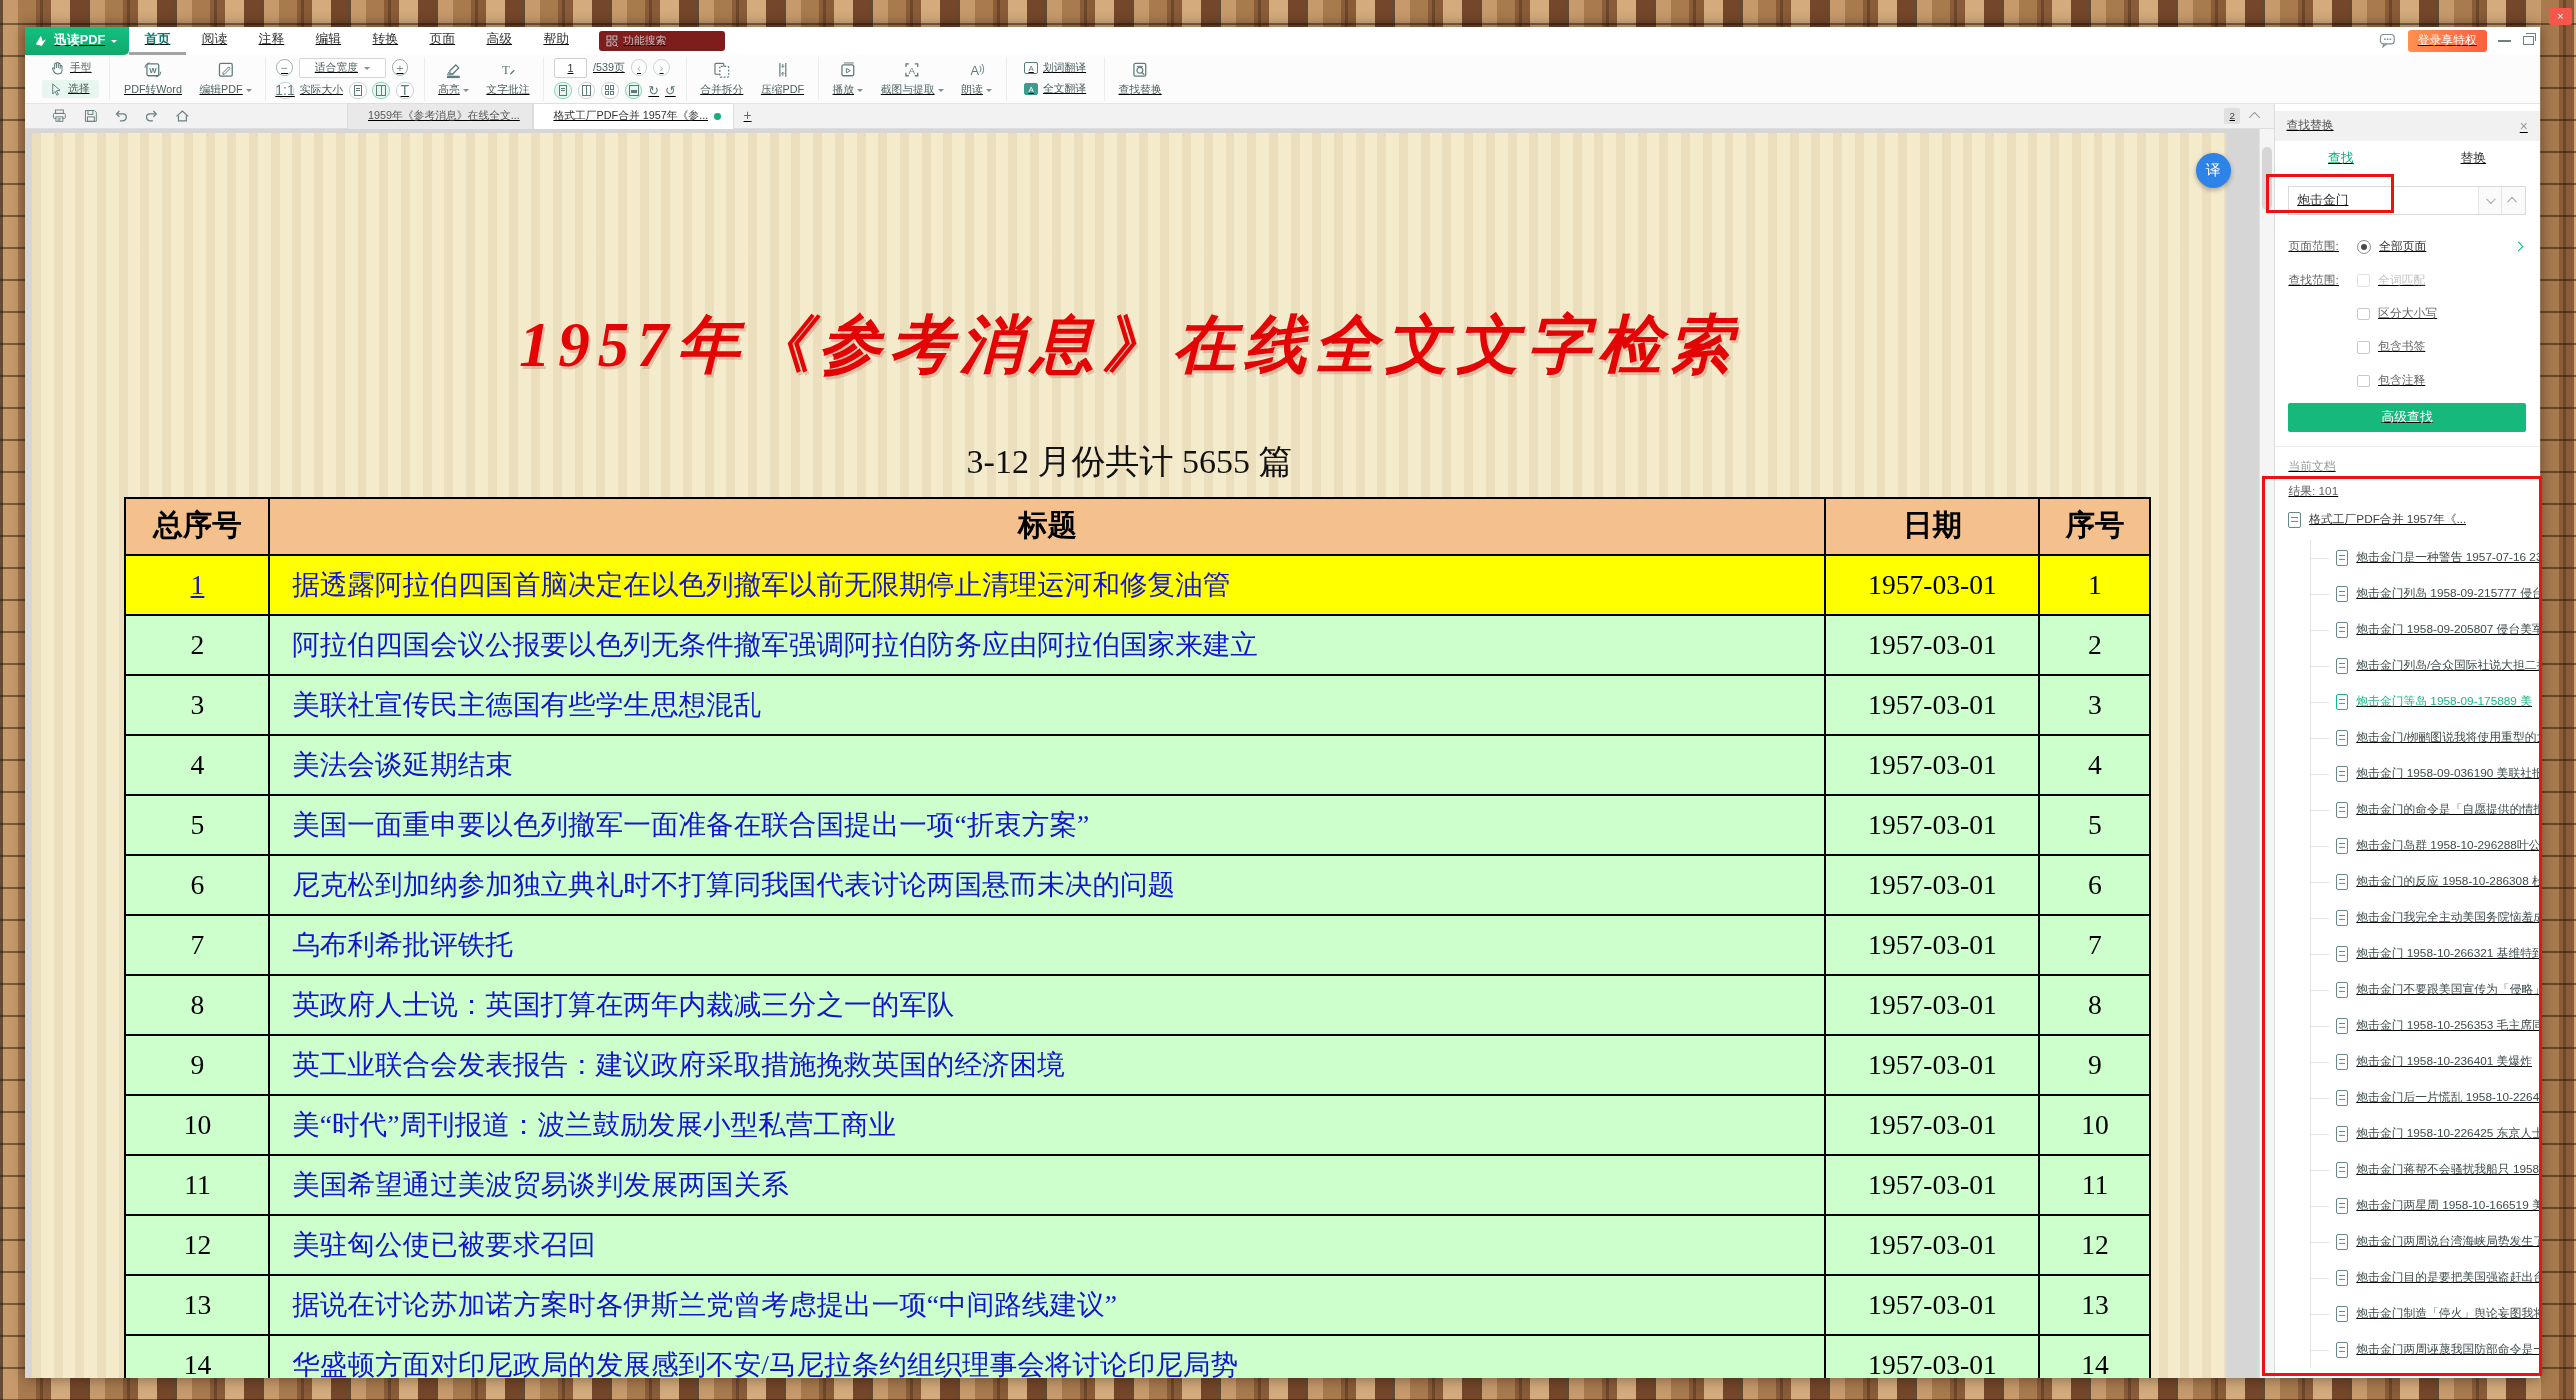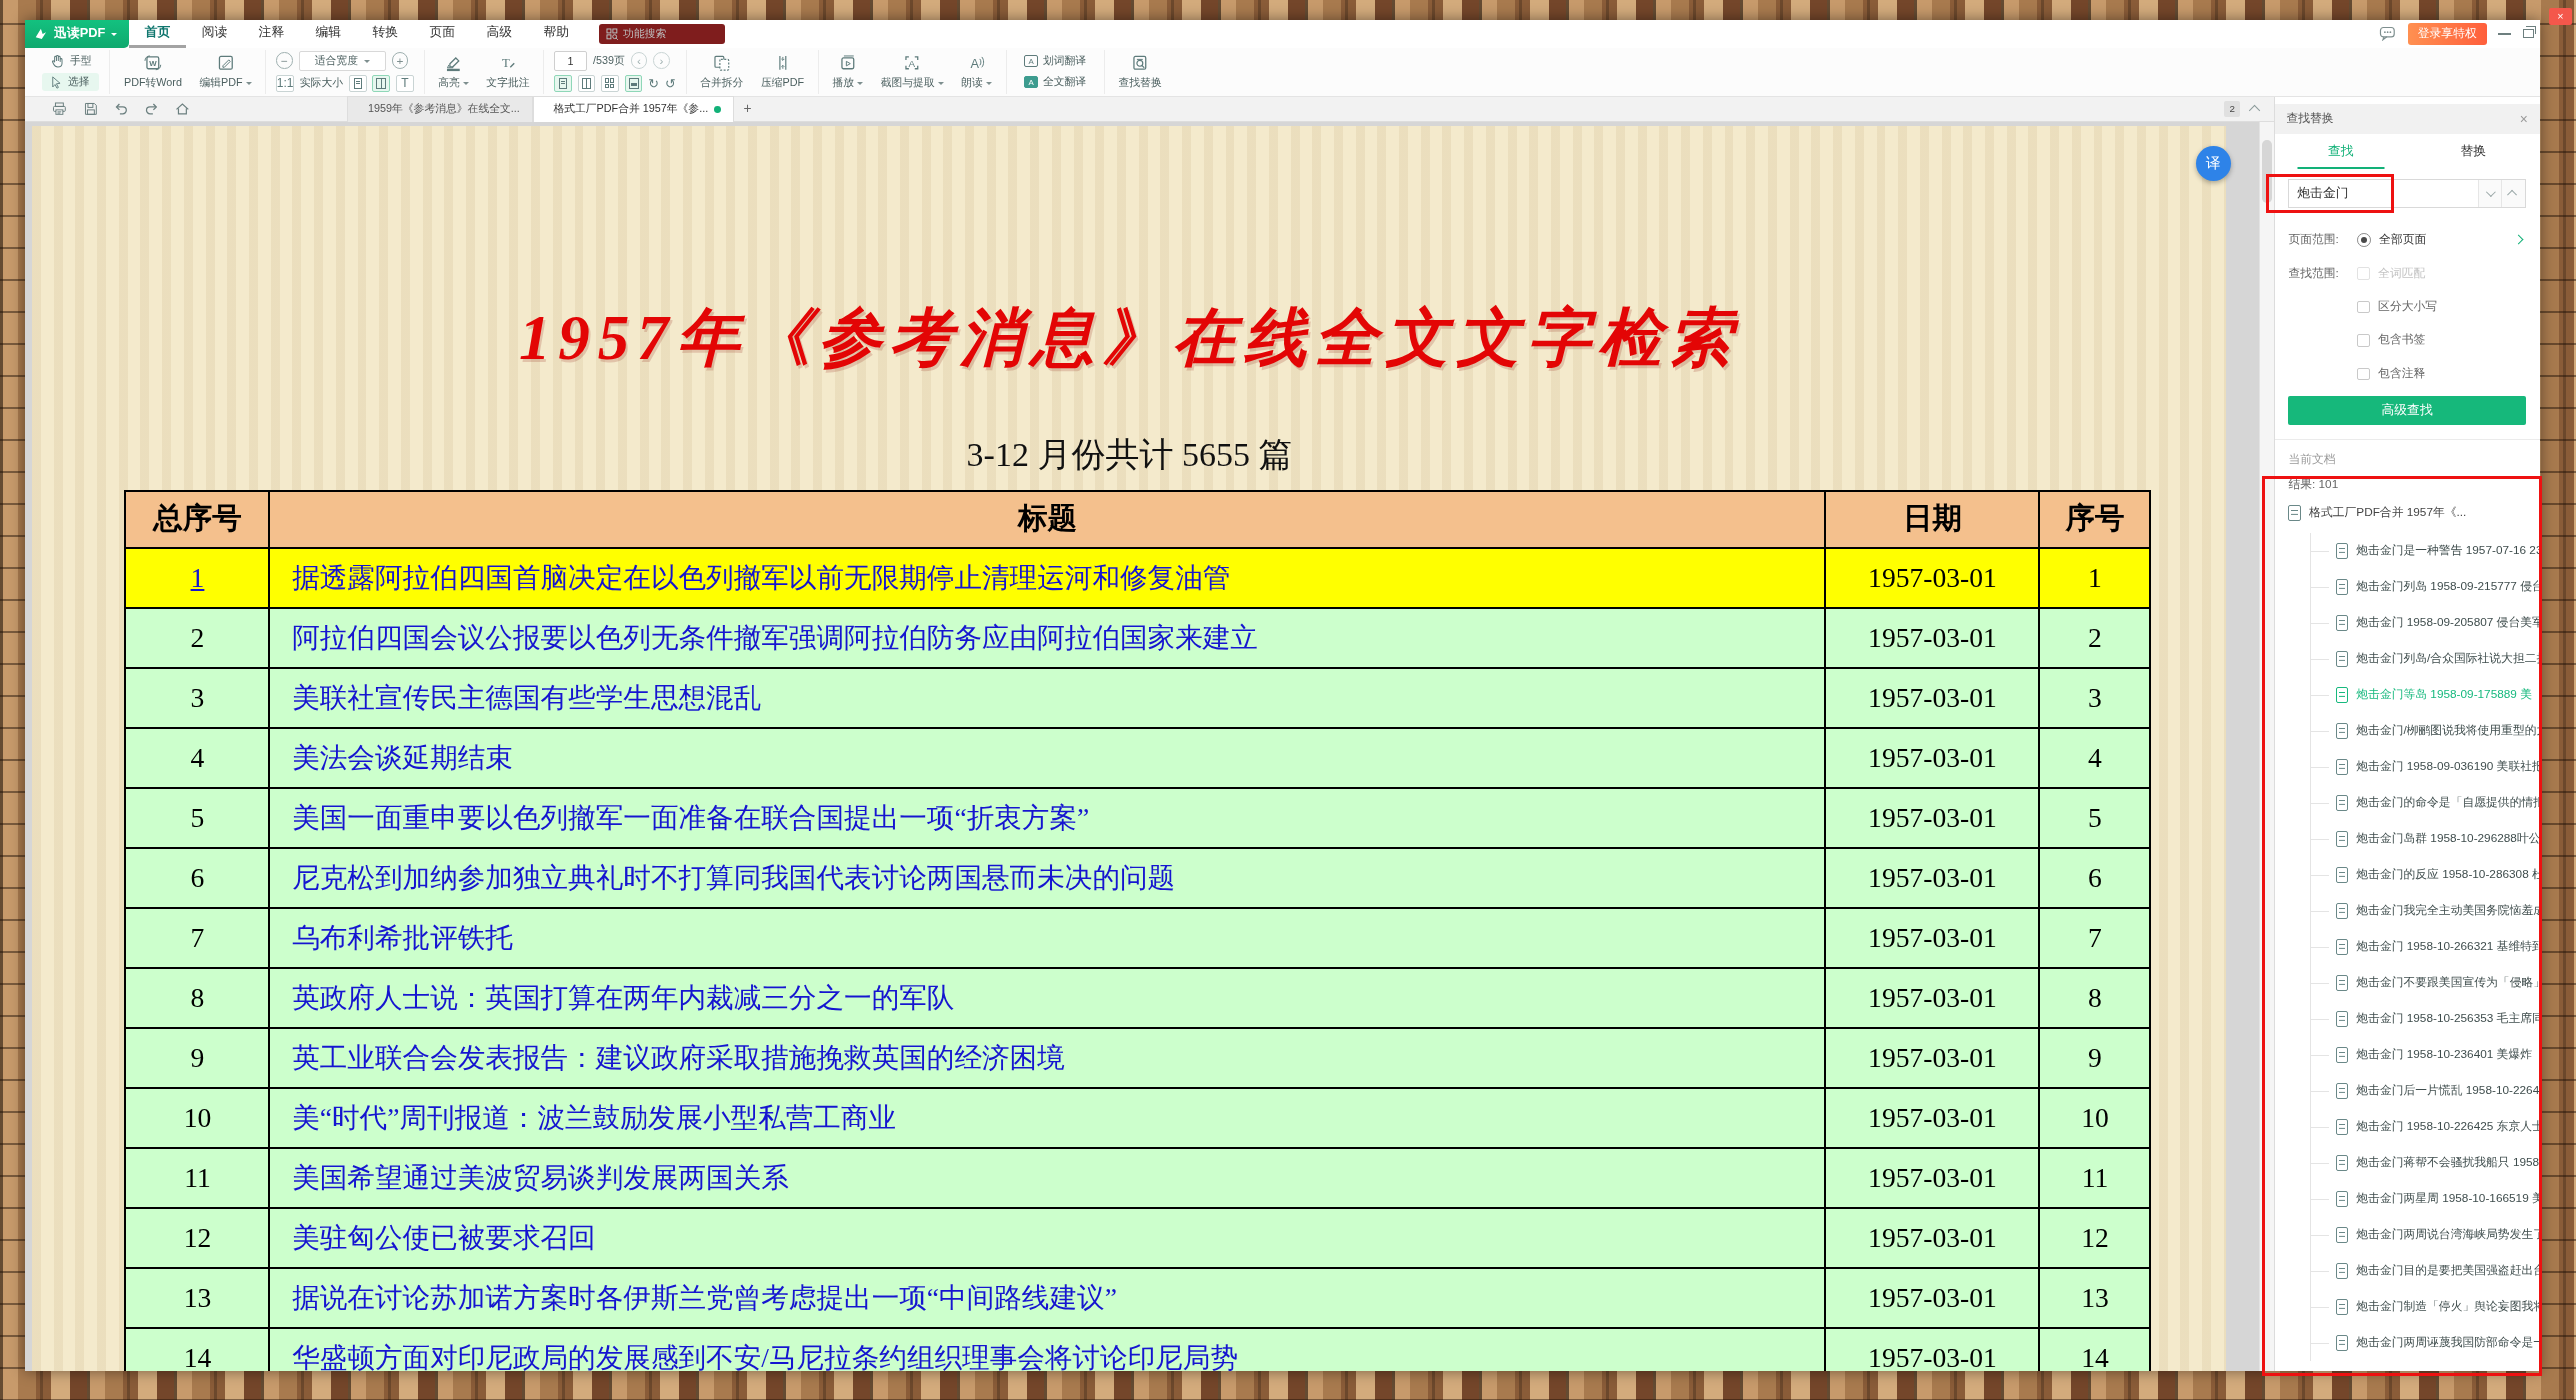--- a/index.html
+++ b/index.html
@@ -7,21 +7,21 @@
   body {
     font-family:"Liberation Sans", sans-serif;
     background-color:#6e4228;
     background-image:
       repeating-linear-gradient(0deg, rgba(25,12,4,.45) 0 2px, transparent 2px 32px),
       repeating-linear-gradient(90deg, rgba(20,10,3,.55) 0 3px, transparent 3px 40px, rgba(0,0,0,.22) 40px 43px, transparent 43px 87px),
       repeating-linear-gradient(90deg, #c79a6b 0 17.7px, #a87a4e 17.7px 36px, #8a5c38 36px 51px, #d3ab7c 51px 70px, #74462a 70px 87px);
     position:relative;
   }
   
-  .window { position:absolute; left:24.6px; top:20px; width:2515px; height:1351px; background:#fff; display:flex; flex-direction:column; box-shadow:0 0 13.8px rgba(0,0,0,.45); }
+  .window { position:absolute; left:24.6px; top:27px; width:2515px; height:1351px; background:#fff; display:flex; flex-direction:column; box-shadow:0 0 13.8px rgba(0,0,0,.45);text-decoration:underline; }
   
   .menubar { height:27.6px; display:flex; align-items:stretch; background:#fff; font-size:12.8px; color:#333; }
   .logo-pill { display:flex; align-items:center; gap:5.9px; padding:0 11.8px 0 9.8px; background:linear-gradient(#13c17f,#0fa96e); color:#fff; font-weight:bold; border-radius:0 0 4.9px 0; }
   .caret-w { width:0; height:0; border:3.9px solid transparent; border-top-color:#fff; margin-top:3.9px; }
   .caret-g { width:0; height:0; border:3.4px solid transparent; border-top-color:#7e8f8f; margin-top:3.9px; }
   .menu-item { padding:0 15.7px; line-height:24.6px; cursor:default; }
   .menu-item.active { color:#0f766e; border-bottom:3px solid #a3a3a3; font-weight:bold; }
   .fn-search { align-self:center; margin-left:13.8px; width:126px; height:19.7px; background:#7f1d1d; border-radius:3px; display:flex; align-items:center; gap:4.9px; padding:0 7.9px; color:#bdbdbd; font-size:10.8px; }
   .mb-right { margin-left:auto; display:flex; align-items:center; gap:11.8px; padding-right:5.9px; }
   .login-btn { background:linear-gradient(90deg,#ff9051,#ff5f3c); color:#fff; font-size:11.8px; padding:3px 9.8px; border-radius:3px; }
@@ -33,21 +33,21 @@
   .tgroup { display:flex; align-items:center; gap:9.8px; padding:0 9.8px; border-right:1px solid #ececec; }
   .tgroup:last-child { border-right:none; }
   .tstack { display:flex; flex-direction:column; justify-content:center; gap:3px; }
   .mini { display:flex; align-items:center; gap:4.9px; font-size:10.8px; padding:2px 7.9px; border-radius:3px; white-space:nowrap; }
   .mini.on { background:#e7f7ef; }
   .bigbtn { display:flex; flex-direction:column; align-items:center; justify-content:center; gap:3px; font-size:10.8px; padding:0 3.9px; white-space:nowrap; }
   .bigbtn .icr { height:19.7px; display:flex; align-items:center; }
   .lblrow { display:flex; align-items:center; gap:3px; }
   .zcircle { width:16.7px; height:16.7px; border:1px solid #9fb0b0; border-radius:50%; display:flex; align-items:center; justify-content:center; font-size:11.8px; color:#7e8f8f; }
   .fitsel { width:87px; height:19.7px; border:1px solid #d8d8d8; border-radius:2px; display:flex; align-items:center; justify-content:center; gap:5.9px; font-size:10.8px; background:#fff; }
-  .sqico { width:17.7px; height:17.7px; border:1px solid #c9d4d4; border-radius:2px; display:flex; align-items:center; justify-content:center; font-size:12px; color:#5e7b7b; background:#fff; position:relative; }
+  .sqico { width:17.7px; height:17.7px; border:1px solid #c9d4d4; border-radius:8px; display:flex; align-items:center; justify-content:center; font-size:14px; color:#5e7b7b; background:#fff; position:relative; }
   .sqico.on { background:#e7f7ef; border-color:#8fd7b8; }
   .trow { display:flex; align-items:center; gap:5.9px; }
   .pginput { width:33px; height:19.7px; border:1px solid #cfcfcf; border-radius:2px; text-align:center; font-size:10.8px; color:#333; background:#fff; }
   .pgtotal { font-size:10.8px; }
   .navc { width:16.7px; height:16.7px; border:1px solid #c9d4d4; border-radius:50%; display:flex; align-items:center; justify-content:center; font-size:11.8px; color:#9fb0b0; }
   .pg1 { width:7.9px; height:10.8px; border:1px solid #5e7b7b; }
   .pg1::before { content:''; display:block; margin:2px 1px 0; height:1px; background:#5e7b7b; box-shadow:0 2px 0 #5e7b7b; }
   .pg2 { width:9.8px; height:10.8px; border:1px solid #5e7b7b; display:flex; }
   .pg2::before { content:''; width:3.9px; border-right:1px solid #5e7b7b; }
   .pg4 { width:9.8px; height:9.8px; display:grid; grid-template-columns:3.9px 3.9px; grid-gap:1px; }

